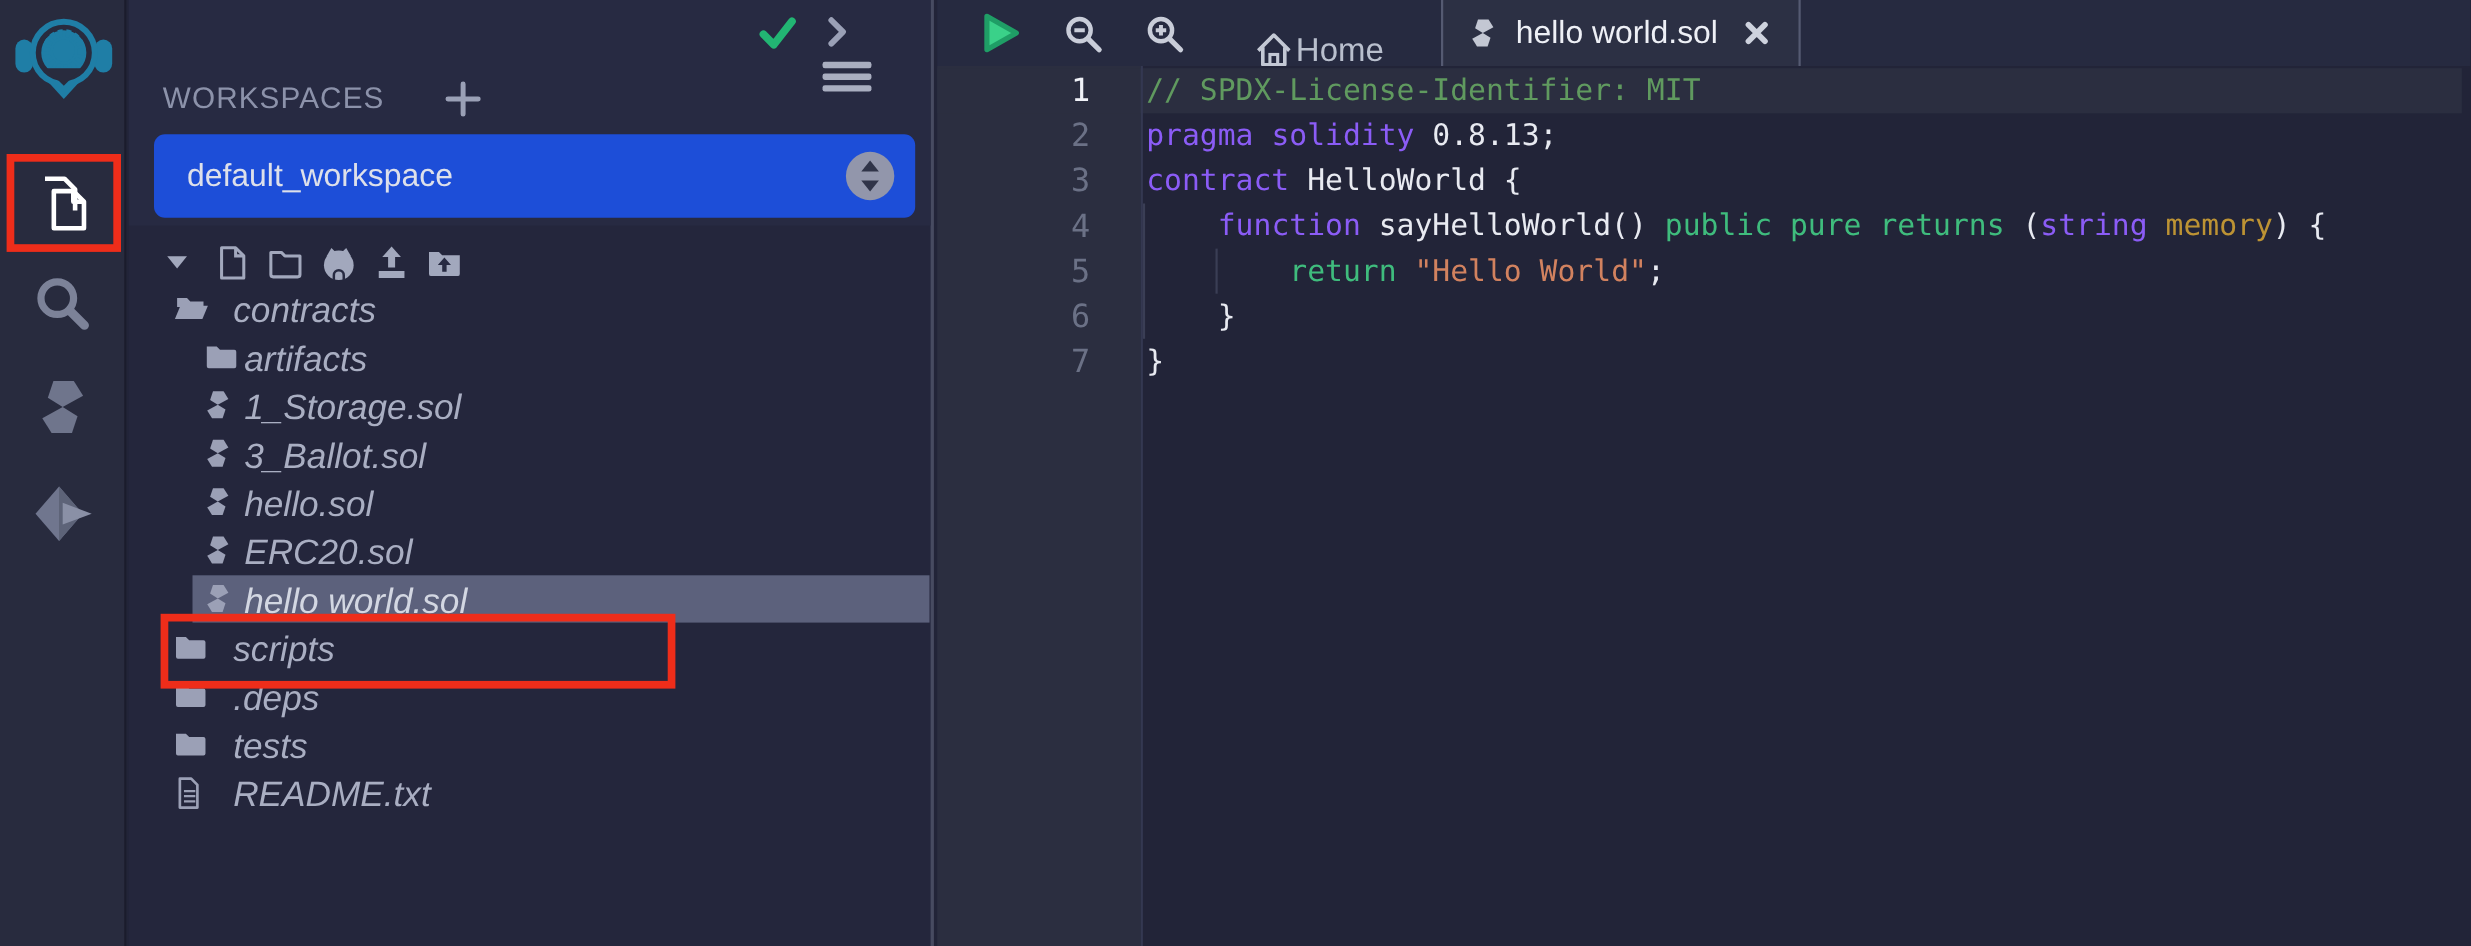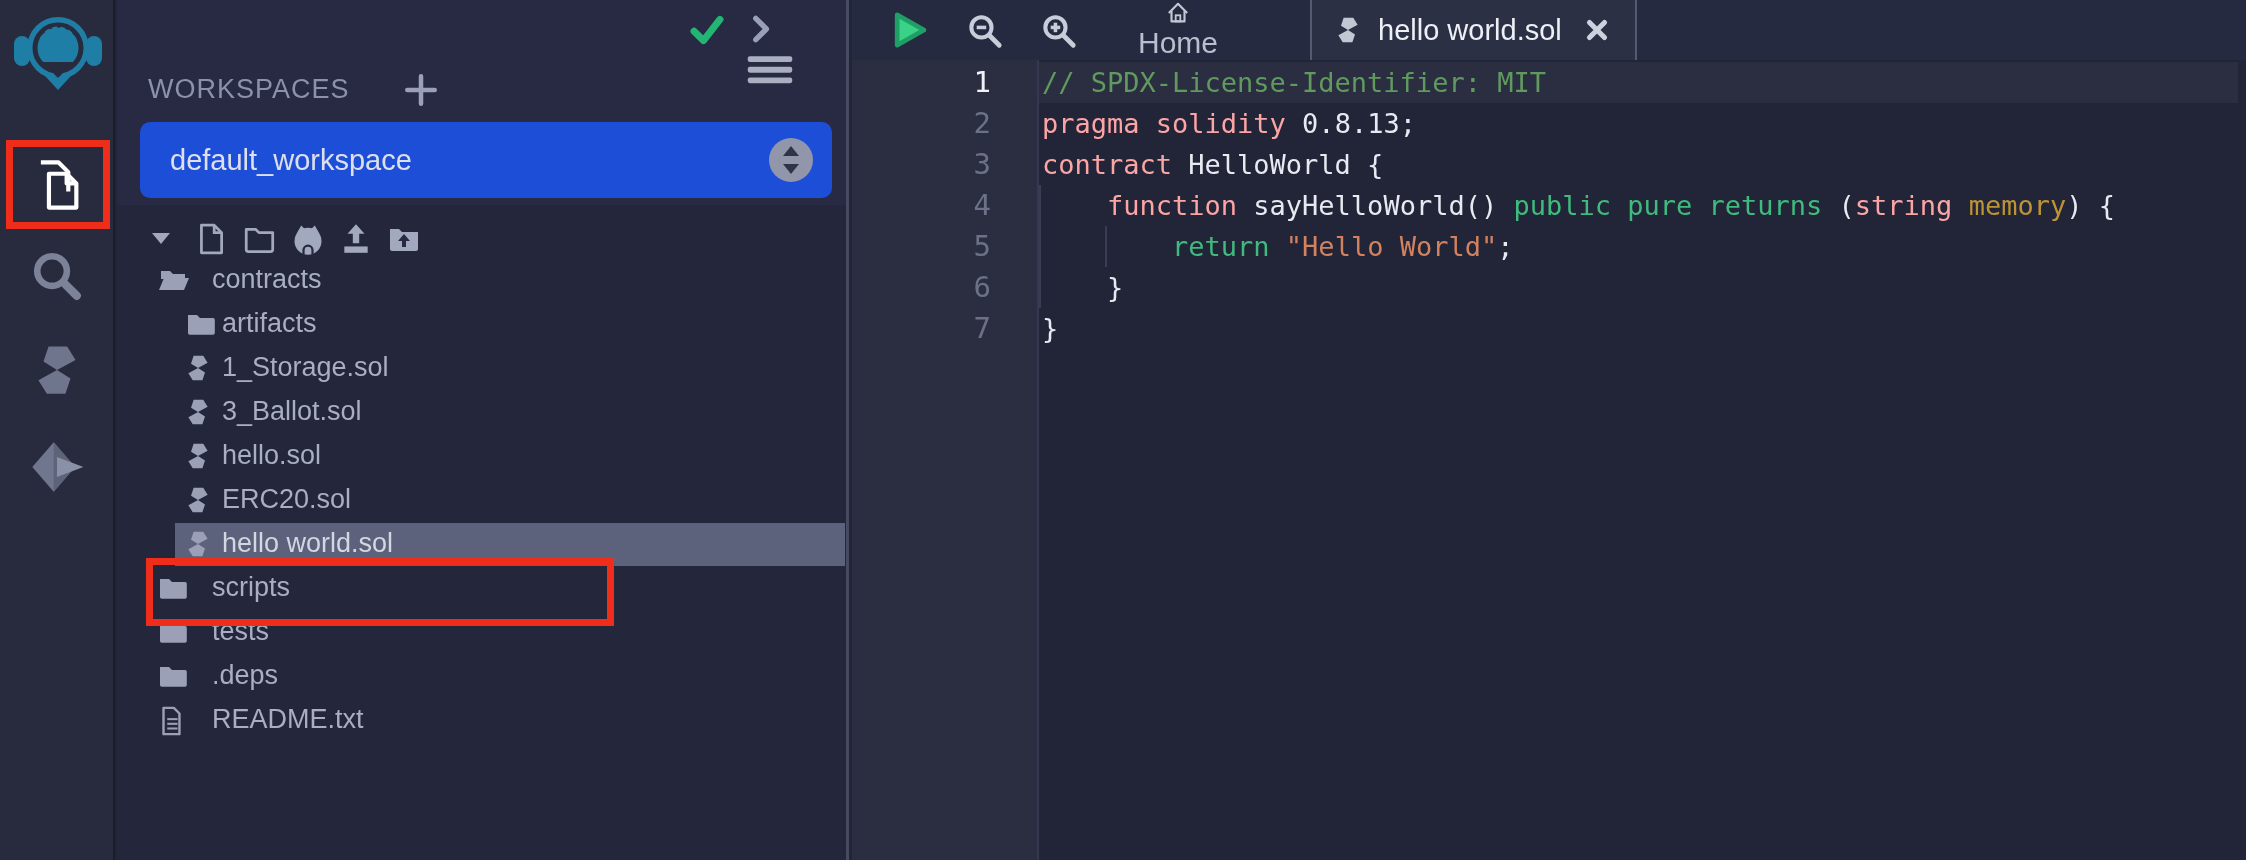--- a/index.html
+++ b/index.html
@@ -42,54 +42,54 @@
 
   .exp-toolbar { position:absolute; left:0; top:218px; width:100%; height:44px; }
   .tb-icon { position:absolute; top:4px; cursor:pointer; }
 
   .tree { position:absolute; left:0; top:258px; width:100%; }
   .tree-row { position:relative; height:44px; width:100%; cursor:pointer; }
   .tree-row .row-bg { display:none; }
   .tree-row.selected .row-bg { display:block; position:absolute; left:58px; top:1px;
     width:670px; height:43px; background:#5c617c; }
   .tree-icon { position:absolute; top:7px; }
-  .tree-label { position:absolute; top:6px; font-size:27px; color:#a9aec2; white-space:nowrap; }
+  .tree-label { position:absolute; top:6px; font-size:32px; color:#a9aec2; white-space:nowrap;font-style:italic; }
   .tree-row.selected .tree-label { color:#d3d7e2; }
   .lvl1 .tree-icon { left:39px; } .lvl1 .tree-label { left:95px; }
   .lvl2 .tree-icon { left:67px; } .lvl2 .tree-label { left:105px; }
 
   
   .editor { position:absolute; left:852px; top:0; width:1394px; height:860px; background:#222438; }
 
   .tabbar { position:absolute; left:0; top:0; width:100%; height:60px; background:#262a40; }
   .tb-run { position:absolute; left:38px; top:9px; cursor:pointer; }
   .tb-zoomout { position:absolute; left:114px; top:12px; cursor:pointer; }
   .tb-zoomin { position:absolute; left:188px; top:12px; cursor:pointer; }
-  .tab-home { position:absolute; left:262px; top:0; height:60px; display:flex; align-items:center;
-    padding:0 24px; cursor:pointer;flex-direction:column; }
+  .tab-home { position:absolute; left:262px; top:16px; height:60px; display:flex; align-items:center;
+    padding:0 24px; cursor:pointer; }
   .tab-home-label { font-size:30px; color:#b9bfcd; }
   .tab-active { position:absolute; left:458px; top:0; width:327px; height:60px; background:#2c3044;
     border-left:2px solid #555a72; border-right:2px solid #555a72;
     display:flex; align-items:center; gap:16px; padding:0 22px; cursor:pointer; }
   .tab-active-label { font-size:29px; color:#eef0f6; white-space:nowrap; }
   .tab-close { margin-left:4px; cursor:pointer; }
 
   .editor-content { position:absolute; left:0; top:60px; width:100%; height:800px; background:#222438; }
   .gutter-bg { position:absolute; left:0; top:0; width:185px; height:100%; background:#2b2e40; }
   .gutter-divider { position:absolute; left:185px; top:0; width:2px; height:100%; background:#343851; }
   .current-line { position:absolute; left:0; top:2px; width:1386px; height:41px; background:#2b2e40; }
 
   .line-num { position:absolute; left:0; width:185px; padding-right:46px; text-align:right;
     font-family:"DejaVu Sans Mono", monospace; font-size:29px; line-height:41px; color:#6b7186; }
   .line-num.active { color:#f0f2f8; }
   .code-line { position:absolute; left:190px; height:41px; line-height:41px;
     font-family:"DejaVu Sans Mono", monospace; font-size:27px; white-space:pre; color:#e8eaf1; }
 
   .tok-comment { color:#609a5f; }
-  .tok-keyword { color:#fca5a5; }
+  .tok-keyword { color:#8b5cf6; }
   .tok-green   { color:#3fbc7d;text-align:right; }
   .tok-gold    { color:#bd9334; }
   .tok-string  { color:#d2825f; }
   .tok-plain   { color:#e8eaf1; }
 
   .indent-guide { position:absolute; width:2px; background:#3a3e55; }
   .ig-1 { left:187px; top:125px; height:123px; }
   .ig-2 { left:253px; top:166px; height:41px; }
 </style>
 </head>
@@ -271,29 +271,29 @@
           </svg>
         </span>
         <span class="tree-label">scripts</span>
       </div>
       <div class="tree-row lvl1">
         <span class="tree-icon">
           <svg width="34" height="32" viewBox="0 0 34 32">
             <path d="M4 6 h9 l3 3 h13 a1.8 1.8 0 0 1 1.8 1.8 V24 a1.8 1.8 0 0 1 -1.8 1.8 H5.8 A1.8 1.8 0 0 1 4 24 z" fill="#9ba0b6"></path>
           </svg>
         </span>
-        <span class="tree-label">tests</span>
+        <span class="tree-label">.deps</span>
       </div>
       <div class="tree-row lvl1">
         <span class="tree-icon">
           <svg width="34" height="32" viewBox="0 0 34 32">
             <path d="M4 6 h9 l3 3 h13 a1.8 1.8 0 0 1 1.8 1.8 V24 a1.8 1.8 0 0 1 -1.8 1.8 H5.8 A1.8 1.8 0 0 1 4 24 z" fill="#9ba0b6"></path>
           </svg>
         </span>
-        <span class="tree-label">.deps</span>
+        <span class="tree-label">tests</span>
       </div>
       <div class="tree-row lvl1">
         <span class="tree-icon">
           <svg width="30" height="32" viewBox="0 0 32 32">
             <path d="M8 2 h11 l6 6 v22 H8 z" fill="none" stroke="#9ba0b6" stroke-width="2.6" stroke-linejoin="round"></path>
             <line x1="12" y1="14" x2="23" y2="14" stroke="#9ba0b6" stroke-width="2.2"></line>
             <line x1="12" y1="19" x2="23" y2="19" stroke="#9ba0b6" stroke-width="2.2"></line>
             <line x1="12" y1="24" x2="23" y2="24" stroke="#9ba0b6" stroke-width="2.2"></line>
           </svg>
         </span>

